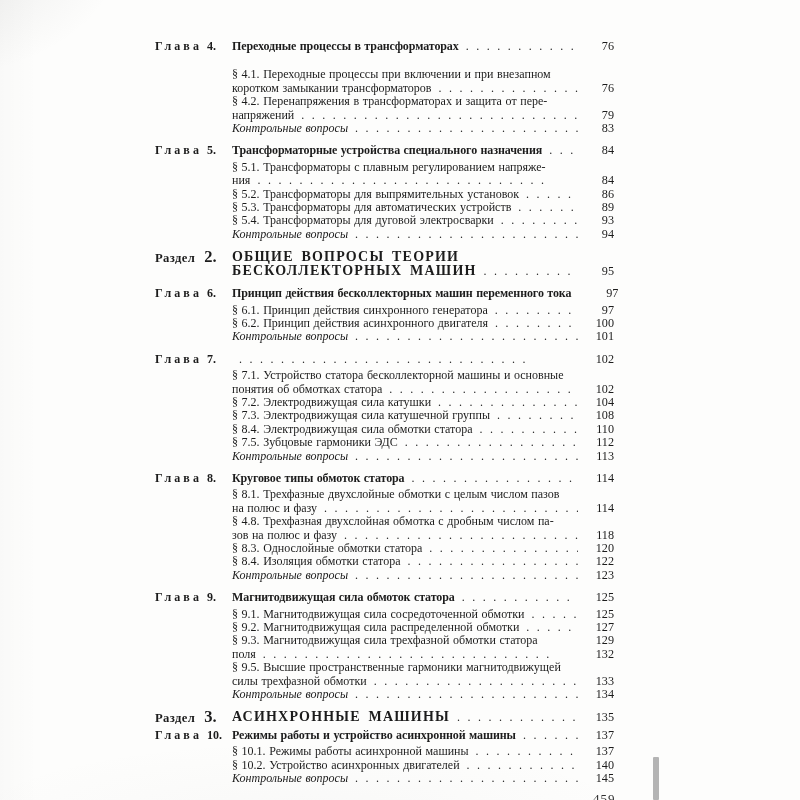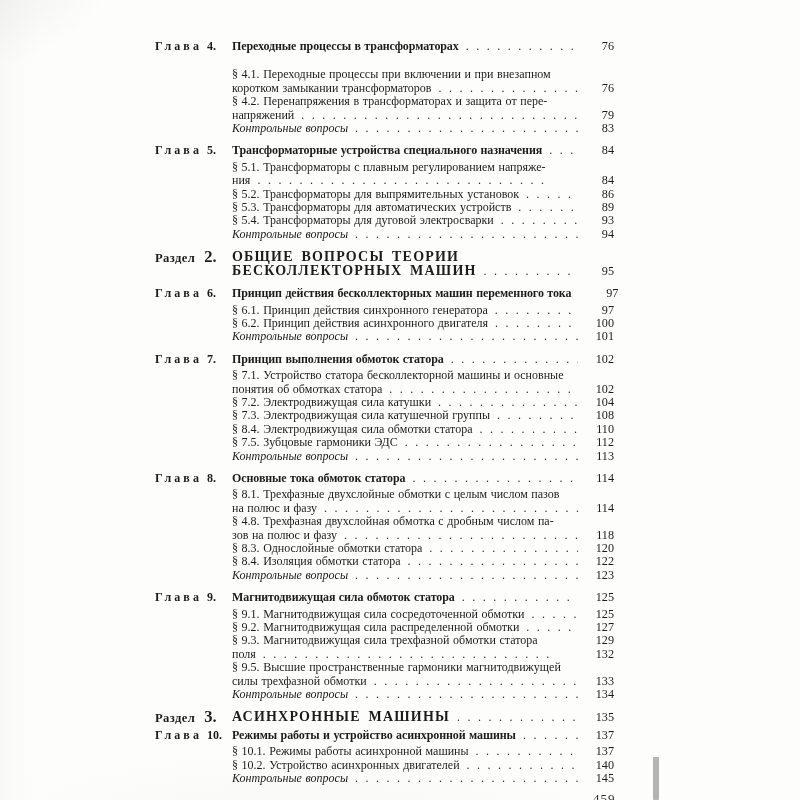--- a/index.html
+++ b/index.html
@@ -235,21 +235,20 @@
             <span class="txt">Контрольные вопросы</span>
             <span class="leader"></span>
             <span class="page-num">101</span>
           </div>
         </div>
       </div>
       <div class="row chapter gap-md">
         <div class="label"><span class="lbl-word">Глава</span><span class="lbl-num">7.</span></div>
         <div class="lines">
           <div class="line last">
-            <span class="txt">Принцип выполнения обмоток статора</span>
             <span class="leader"></span>
             <span class="page-num">102</span>
           </div>
         </div>
       </div>
       <div class="row entry gap-sm">
         <div class="label"></div>
         <div class="lines">
           <div class="line mid">
             <span class="txt">§ 7.1. Устройство статора бесколлекторной машины и основные</span>
@@ -308,21 +307,21 @@
             <span class="txt">Контрольные вопросы</span>
             <span class="leader"></span>
             <span class="page-num">113</span>
           </div>
         </div>
       </div>
       <div class="row chapter gap-md">
         <div class="label"><span class="lbl-word">Глава</span><span class="lbl-num">8.</span></div>
         <div class="lines">
           <div class="line last">
-            <span class="txt">Основные тока обмоток статора</span>
+            <span class="txt">Круговое типы обмоток статора</span>
             <span class="leader"></span>
             <span class="page-num">114</span>
           </div>
         </div>
       </div>
       <div class="row entry gap-sm">
         <div class="label"></div>
         <div class="lines">
           <div class="line mid">
             <span class="txt">§ 8.1. Трехфазные двухслойные обмотки с целым числом пазов</span>

